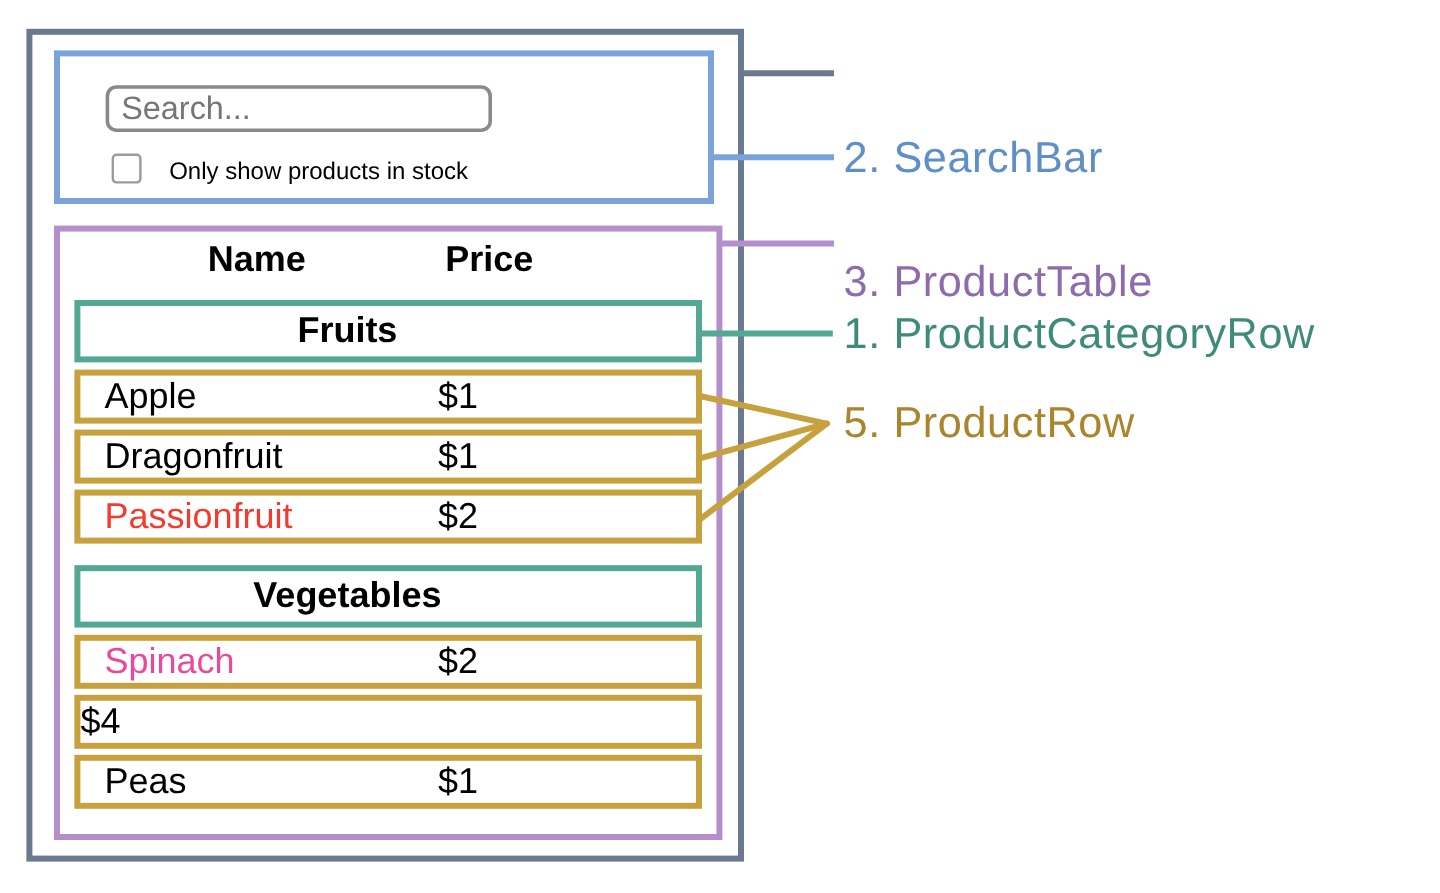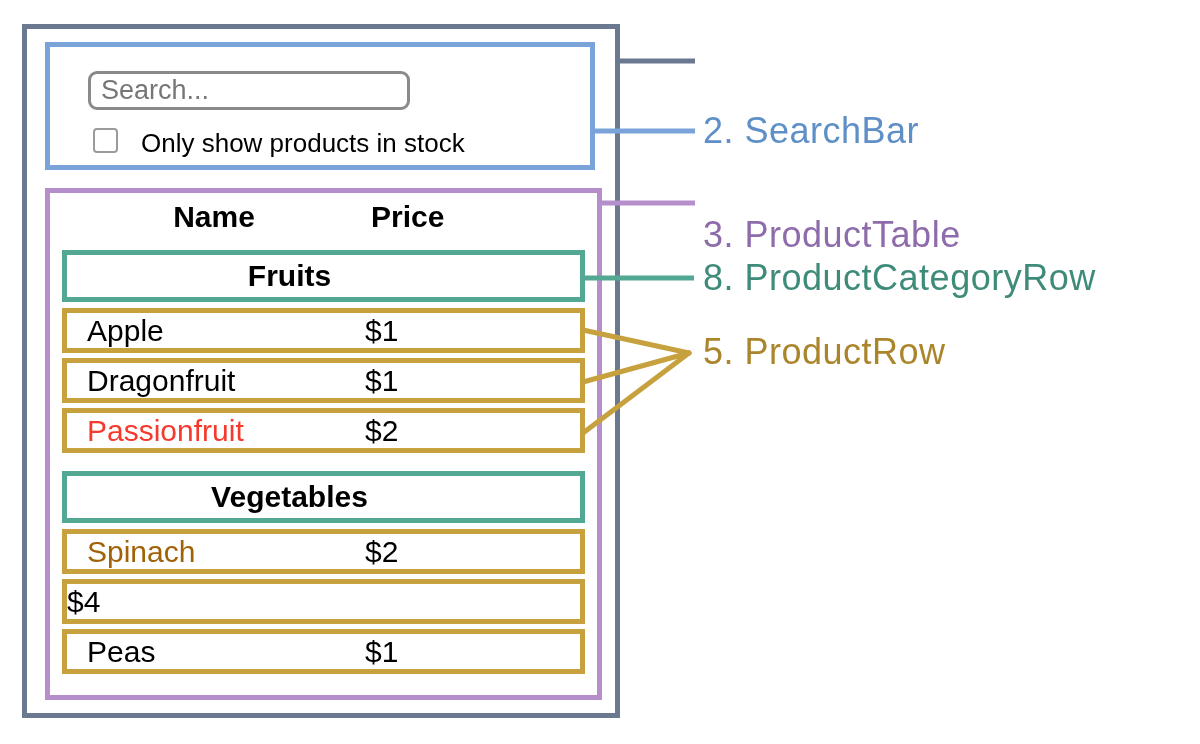--- a/index.html
+++ b/index.html
@@ -16,21 +16,21 @@
   .box{position:absolute;background:#ffffff;}
   .box-outer{left:22px;top:24px;width:598px;height:694px;border:5px solid var(--outer-gray);}
   .box-search{left:45px;top:42px;width:550px;height:128px;border:5px solid var(--blue);}
   .box-table{left:45px;top:188px;width:557px;height:512px;border:5px solid var(--purple);}
 
   
   .search-input{position:absolute;left:88px;top:71px;width:322px;height:39px;border:3px solid #8a8a8a;
     border-radius:9px;font-family:"Liberation Sans",sans-serif;font-size:27px;color:#222;padding:0 10px;outline:none;background:#fff;}
   .search-input::placeholder{color:#767676;opacity:1;}
   .checkbox{position:absolute;left:93px;top:128px;width:25px;height:25px;border:2px solid #9b9b9b;border-radius:4px;background:#fff;}
-  .checkbox-label{position:absolute;left:141px;top:126px;font-size:26px;line-height:34px;color:var(--ink);}
+  .checkbox-label{position:absolute;left:141px;top:126px;font-size:20px;line-height:34px;color:var(--ink);}
 
   
   .col-header{position:absolute;top:200px;font-size:30px;line-height:34px;font-weight:bold;color:var(--ink);}
   .col-header.name{left:214px;transform:translateX(-50%);}
   .col-header.price{left:371px;}
 
   
   .rows{position:absolute;left:62px;top:250px;width:523px;}
   .category-row{height:52px;margin-bottom:6px;border:5px solid var(--teal);background:#fff;
     display:flex;align-items:center;justify-content:center;}
@@ -80,21 +80,21 @@
         <span class="pprice">$1</span>
       </div>
       <div class="product-row" style="margin-bottom: 18px;">
         <span class="pname" style="color: rgb(245, 57, 45);">Passionfruit</span>
         <span class="pprice">$2</span>
       </div>
       <div class="category-row">
         <span>Vegetables</span>
       </div>
       <div class="product-row">
-        <span class="pname" style="color: #a16207;">Spinach</span>
+        <span class="pname" style="color: #ec4899;">Spinach</span>
         <span class="pprice">$2</span>
       </div>
       <div class="product-row">
         <span class="pprice">$4</span>
       </div>
       <div class="product-row">
         <span class="pname" style="color: rgb(0, 0, 0);">Peas</span>
         <span class="pprice">$1</span>
       </div>
     </div>
@@ -104,16 +104,16 @@
     <line x1="593" y1="131" x2="695" y2="131" style="stroke:var(--blue)" stroke-width="5"></line>
     <line x1="598" y1="203" x2="695" y2="203" style="stroke:var(--purple)" stroke-width="5"></line>
     <line x1="583" y1="278" x2="694" y2="278" style="stroke:var(--teal)" stroke-width="5"></line>
     <line x1="583" y1="330" x2="689" y2="353" style="stroke:var(--gold)" stroke-width="5" stroke-linecap="round"></line>
     <line x1="583" y1="382" x2="689" y2="353" style="stroke:var(--gold)" stroke-width="5" stroke-linecap="round"></line>
     <line x1="583" y1="433" x2="689" y2="353" style="stroke:var(--gold)" stroke-width="5" stroke-linecap="round"></line>
   </svg>
 
   <div class="legend-item li-2" style="color: rgb(94, 143, 199);">2. SearchBar</div>
   <div class="legend-item li-3" style="color: rgb(142, 107, 170);">3. ProductTable</div>
-  <div class="legend-item li-4" style="color: rgb(63, 139, 122);">8. ProductCategoryRow</div>
+  <div class="legend-item li-4" style="color: rgb(63, 139, 122);">1. ProductCategoryRow</div>
   <div class="legend-item li-5" style="color: rgb(170, 133, 44);">5. ProductRow</div>
 
 </div>
 
 </body></html>

